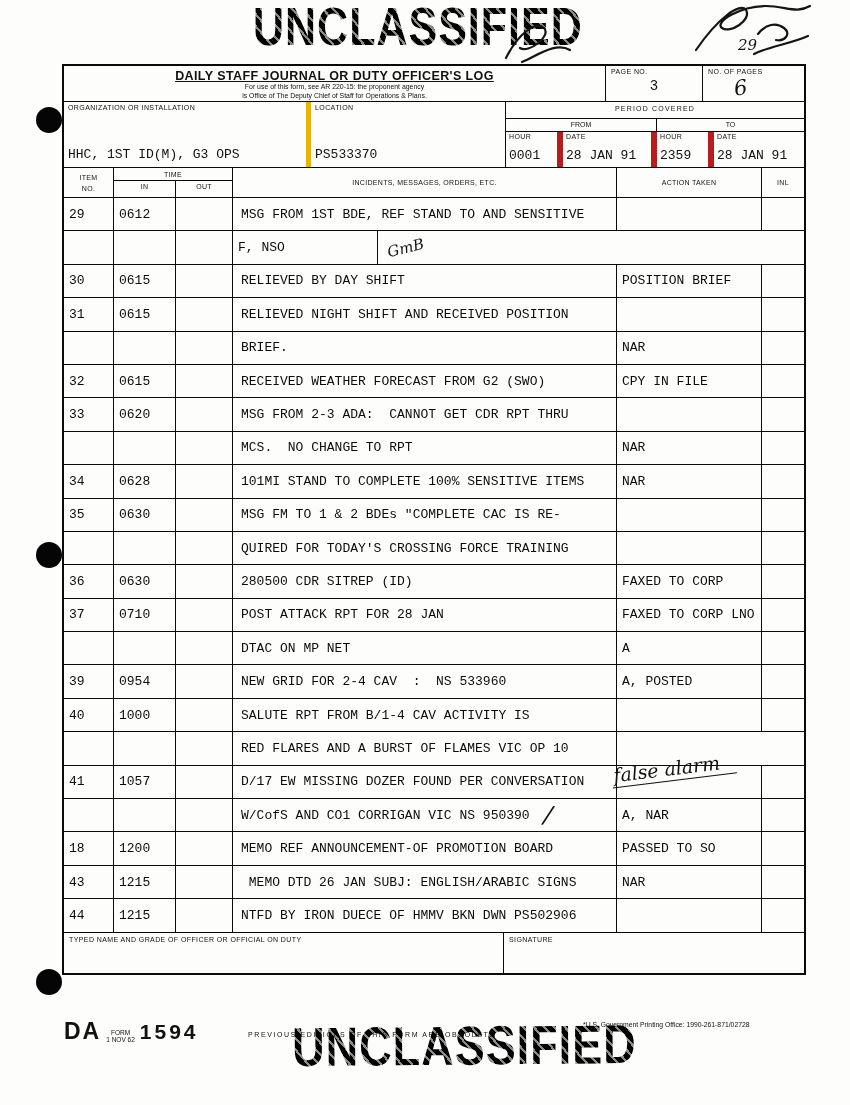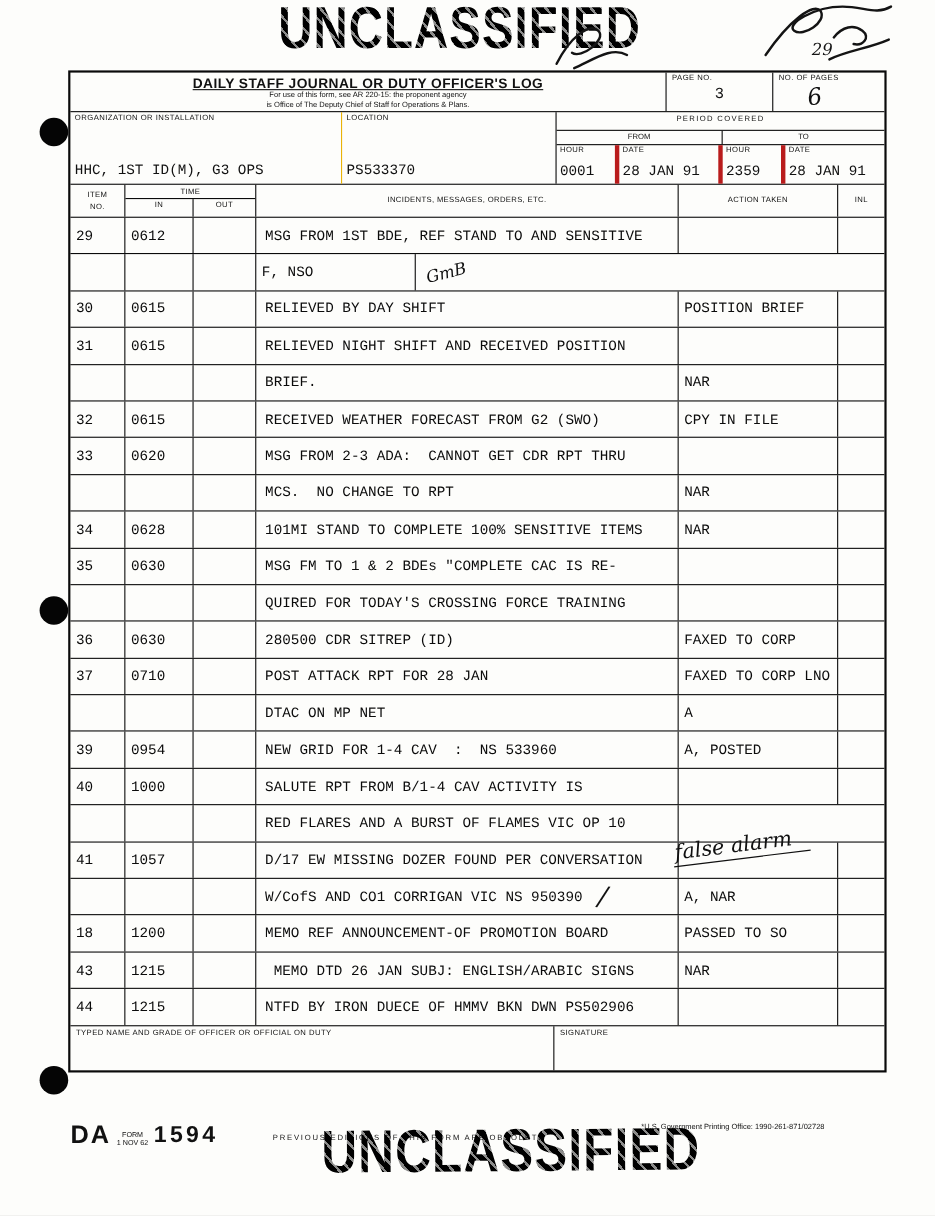--- a/index.html
+++ b/index.html
@@ -27,31 +27,31 @@
   .title-cell{flex:1;text-align:center;padding-top:3px;}
   .form-title{font-size:12.5px;font-weight:bold;letter-spacing:.4px;text-decoration:underline;}
   .form-sub{font-size:6.9px;line-height:1.25;}
   .pageno-cell,.pages-cell{border-left:1.5px solid #0a0a0a;box-sizing:border-box;padding:2px 5px;}
   .pageno-cell{width:97px;} .pages-cell{width:102px;}
   .pageno-val{font-size:14px;text-align:center;margin-top:2px;}
   .hand{font-family:"DejaVu Serif",serif;font-style:italic;color:#101010;}
   .pages-val{font-size:21px;margin:0 0 0 26px;display:inline-block;transform:rotate(-8deg);}
   
   .r-org{display:flex;height:66px;border-bottom:1.5px solid #0a0a0a;box-sizing:border-box;}
-  .org-cell{width:247px;border-right:1px solid #eab308;position:relative;padding:2px 4px;box-sizing:border-box;}
+  .org-cell{width:247px;border-right:5px solid #eab308;position:relative;padding:2px 4px;box-sizing:border-box;}
   .loc-cell{width:195px;border-right:1px solid #0a0a0a;position:relative;padding:2px 4px;box-sizing:border-box;}
   .cell-val{position:absolute;left:4px;bottom:5px;font-size:13px;white-space:pre;}
   .period-cell{flex:1;display:flex;flex-direction:column;}
   .p-label{height:13px;border-bottom:1px solid #0a0a0a;text-align:center;font-size:7px;
            letter-spacing:1.2px;padding-top:3px;box-sizing:content-box;}
   .p-fromto{height:12px;display:flex;border-bottom:1px solid #0a0a0a;font-size:7px;}
   .p-from{width:151px;border-right:1px solid #0a0a0a;text-align:center;padding-top:2px;box-sizing:border-box;}
   .p-to{flex:1;text-align:center;padding-top:2px;}
   .p-vals{flex:1;display:flex;}
-  .pv{position:relative;padding:1px 3px;border-right:4px solid #b91c1c;box-sizing:border-box;}
+  .pv{position:relative;padding:1px 3px;border-right:6px solid #b91c1c;box-sizing:border-box;}
   .pv:last-child{border-right:none;}
   .pv-h1{width:57px;} .pv-d1{width:94px;} .pv-h2{width:57px;} .pv-d2{flex:1;}
   .pv .cell-val{bottom:4px;left:3px;}
   
   .r-thead{display:flex;height:30px;border-bottom:1px solid #0a0a0a;box-sizing:border-box;
            font-size:7px;text-align:center;letter-spacing:.3px;}
   .th-item{width:50px;border-right:1px solid #0a0a0a;padding-top:4px;line-height:1.6;box-sizing:border-box;}
   .th-time{width:119px;border-right:1px solid #0a0a0a;display:flex;flex-direction:column;box-sizing:border-box;}
   .th-time-label{height:13px;border-bottom:1px solid #0a0a0a;padding-top:3px;box-sizing:border-box;}
   .th-inout{flex:1;display:flex;}
@@ -303,21 +303,21 @@
     <div class="c tout"></div>
     <div class="c inc">DTAC ON MP NET</div>
     <div class="c act">A</div>
     <div class="c inl"></div>
   </div>
 
   <div class="trow">
     <div class="c item">39</div>
     <div class="c tin">0954</div>
     <div class="c tout"></div>
-    <div class="c inc">NEW GRID FOR 1-4 CAV  :  NS 533960</div>
+    <div class="c inc">NEW GRID FOR 2-4 CAV  :  NS 533960</div>
     <div class="c act">A, POSTED</div>
     <div class="c inl"></div>
   </div>
 
   <div class="trow">
     <div class="c item">40</div>
     <div class="c tin">1000</div>
     <div class="c tout"></div>
     <div class="c inc">SALUTE RPT FROM B/1-4 CAV ACTIVITY IS</div>
     <div class="c act"></div>

